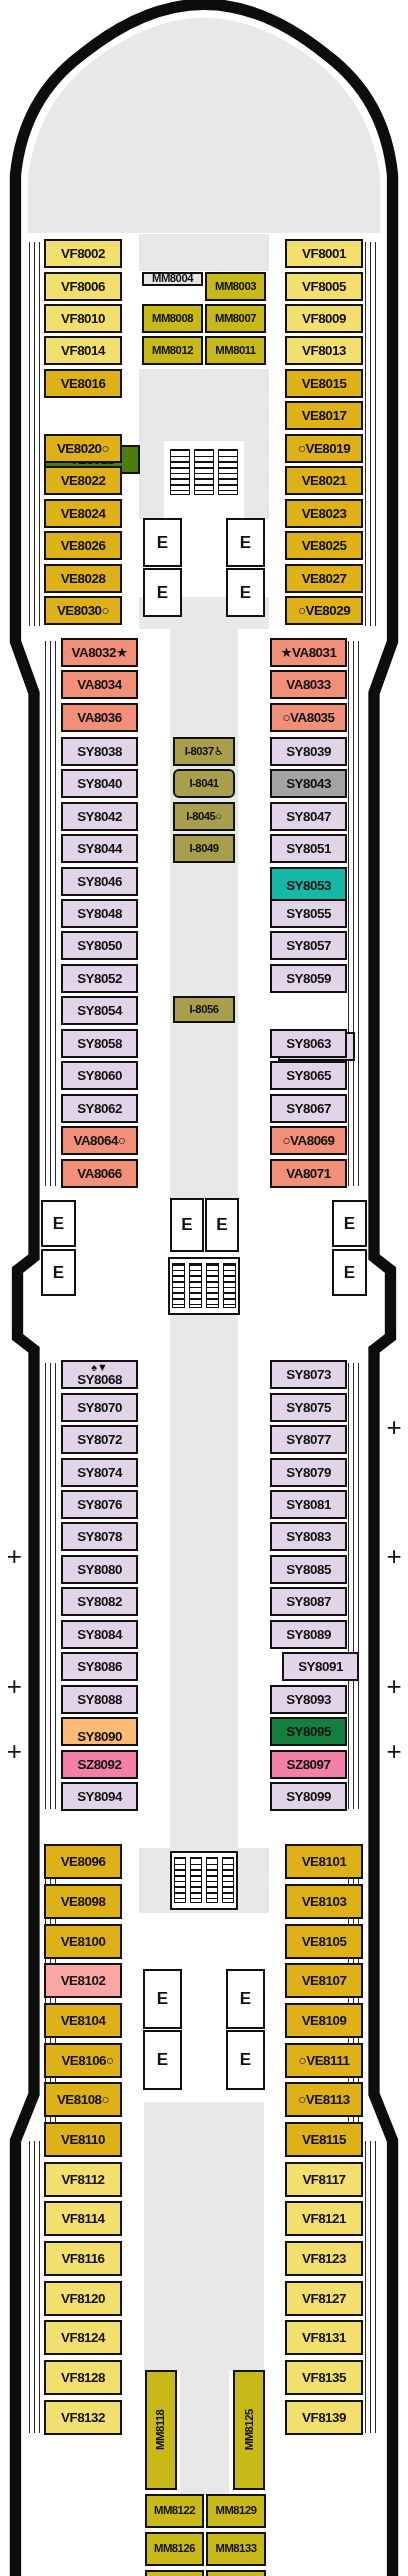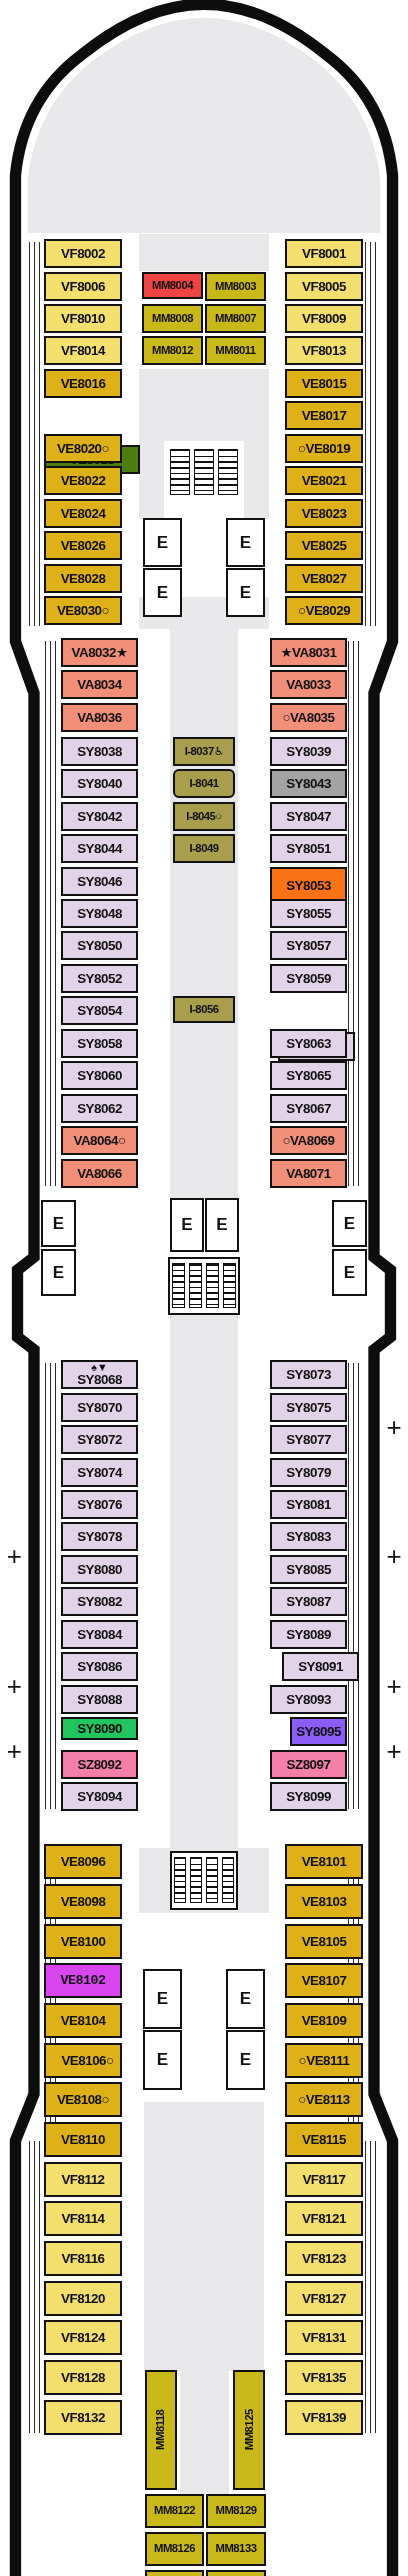--- a/index.html
+++ b/index.html
@@ -165,21 +165,21 @@
       </div>
       <div class="cabin" style="position: absolute; left: 285px; top: 531px; width: 78px; height: 29px; background: rgb(223, 177, 24);">
         <div class="lbl">VE8025</div>
       </div>
       <div class="cabin" style="position: absolute; left: 285px; top: 564px; width: 78px; height: 29px; background: rgb(223, 177, 24);">
         <div class="lbl">VE8027</div>
       </div>
       <div class="cabin" style="position: absolute; left: 285px; top: 596px; width: 78px; height: 29px; background: rgb(223, 177, 24);">
         <div class="lbl">○VE8029</div>
       </div>
-      <div class="cabin small" style="position: absolute; left: 142px; top: 272px; width: 61px; height: 27px; background: #ef4444;">
+      <div class="cabin small" style="position: absolute; left: 142px; top: 272px; width: 61px; height: 14px; background: #e5e5e5;">
         <div class="lbl">MM8004</div>
       </div>
       <div class="cabin small" style="position: absolute; left: 142px; top: 304px; width: 61px; height: 29px; background: rgb(201, 185, 24);">
         <div class="lbl">MM8008</div>
       </div>
       <div class="cabin small" style="position: absolute; left: 142px; top: 336px; width: 61px; height: 29px; background: rgb(201, 185, 24);">
         <div class="lbl">MM8012</div>
       </div>
       <div class="cabin small" style="position: absolute; left: 205px; top: 272px; width: 61px; height: 29px; background: rgb(201, 185, 24);">
         <div class="lbl">MM8003</div>
@@ -264,21 +264,21 @@
       </div>
       <div class="cabin" style="position: absolute; left: 270px; top: 769px; width: 77px; height: 29px; background: #a3a3a3;">
         <div class="lbl">SY8043</div>
       </div>
       <div class="cabin" style="position: absolute; left: 270px; top: 802px; width: 77px; height: 29px; background: rgb(226, 212, 232);">
         <div class="lbl">SY8047</div>
       </div>
       <div class="cabin" style="position: absolute; left: 270px; top: 834px; width: 77px; height: 29px; background: rgb(226, 212, 232);">
         <div class="lbl">SY8051</div>
       </div>
-      <div class="cabin" style="position: absolute; left: 270px; top: 867px; width: 77px; height: 38px; background: #f97316; justify-content: center;">
+      <div class="cabin" style="position: absolute; left: 270px; top: 867px; width: 77px; height: 38px; background: #14b8a6; justify-content: center;">
         <div class="lbl">SY8053</div>
       </div>
       <div class="cabin" style="position: absolute; left: 270px; top: 899px; width: 77px; height: 29px; background: rgb(226, 212, 232);">
         <div class="lbl">SY8055</div>
       </div>
       <div class="cabin" style="position: absolute; left: 270px; top: 931px; width: 77px; height: 29px; background: rgb(226, 212, 232);">
         <div class="lbl">SY8057</div>
       </div>
       <div class="cabin" style="position: absolute; left: 270px; top: 964px; width: 77px; height: 29px; background: rgb(226, 212, 232);">
         <div class="lbl">SY8059</div>
@@ -334,21 +334,21 @@
       </div>
       <div class="cabin" style="position: absolute; left: 61px; top: 1620px; width: 77px; height: 29px; background: rgb(226, 212, 232);">
         <div class="lbl">SY8084</div>
       </div>
       <div class="cabin" style="position: absolute; left: 61px; top: 1652px; width: 77px; height: 29px; background: rgb(226, 212, 232);">
         <div class="lbl">SY8086</div>
       </div>
       <div class="cabin" style="position: absolute; left: 61px; top: 1685px; width: 77px; height: 29px; background: rgb(226, 212, 232);">
         <div class="lbl">SY8088</div>
       </div>
-      <div class="cabin" style="position: absolute; left: 61px; top: 1717px; width: 77px; height: 23px; background: #22c55e;">
+      <div class="cabin" style="position: absolute; left: 61px; top: 1717px; width: 77px; height: 29px; background: #fdba74; justify-content: flex-end;">
         <div class="lbl">SY8090</div>
       </div>
       <div class="cabin" style="position: absolute; left: 61px; top: 1750px; width: 77px; height: 29px; background: rgb(244, 128, 169);">
         <div class="lbl">SZ8092</div>
       </div>
       <div class="cabin" style="position: absolute; left: 61px; top: 1782px; width: 77px; height: 29px; background: rgb(226, 212, 232);">
         <div class="lbl">SY8094</div>
       </div>
       <div class="cabin" style="position: absolute; left: 270px; top: 1360px; width: 77px; height: 29px; background: rgb(226, 212, 232);">
         <div class="lbl">SY8073</div>
@@ -376,39 +376,39 @@
       </div>
       <div class="cabin" style="position: absolute; left: 270px; top: 1620px; width: 77px; height: 29px; background: rgb(226, 212, 232);">
         <div class="lbl">SY8089</div>
       </div>
       <div class="cabin" style="position: absolute; left: 270px; top: 1652px; width: 77px; height: 29px; background: rgb(226, 212, 232); margin-left: 12px;">
         <div class="lbl">SY8091</div>
       </div>
       <div class="cabin" style="position: absolute; left: 270px; top: 1685px; width: 77px; height: 29px; background: rgb(226, 212, 232);">
         <div class="lbl">SY8093</div>
       </div>
-      <div class="cabin" style="position: absolute; left: 270px; top: 1717px; width: 57px; height: 29px; background: #8b5cf6; margin-left: 20px;">
+      <div class="cabin" style="position: absolute; left: 270px; top: 1717px; width: 77px; height: 29px; background: #15803d;">
         <div class="lbl">SY8095</div>
       </div>
       <div class="cabin" style="position: absolute; left: 270px; top: 1750px; width: 77px; height: 29px; background: rgb(244, 128, 169);">
         <div class="lbl">SZ8097</div>
       </div>
       <div class="cabin" style="position: absolute; left: 270px; top: 1782px; width: 77px; height: 29px; background: rgb(226, 212, 232);">
         <div class="lbl">SY8099</div>
       </div>
       <div class="cabin" style="position: absolute; left: 44px; top: 1844px; width: 78px; height: 35px; background: rgb(223, 177, 24);">
         <div class="lbl">VE8096</div>
       </div>
       <div class="cabin" style="position: absolute; left: 44px; top: 1884px; width: 78px; height: 35px; background: rgb(223, 177, 24);">
         <div class="lbl">VE8098</div>
       </div>
       <div class="cabin" style="position: absolute; left: 44px; top: 1924px; width: 78px; height: 35px; background: rgb(223, 177, 24);">
         <div class="lbl">VE8100</div>
       </div>
-      <div class="cabin" style="position: absolute; left: 44px; top: 1963px; width: 78px; height: 35px; background: #d946ef; font-family: Liberation Mono, monospace;">
+      <div class="cabin" style="position: absolute; left: 44px; top: 1963px; width: 78px; height: 35px; background: #fca5a5;">
         <div class="lbl">VE8102</div>
       </div>
       <div class="cabin" style="position: absolute; left: 44px; top: 2003px; width: 78px; height: 35px; background: rgb(223, 177, 24);">
         <div class="lbl">VE8104</div>
       </div>
       <div class="cabin" style="position: absolute; left: 44px; top: 2043px; width: 78px; height: 35px; background: rgb(223, 177, 24); padding-left: 9px;">
         <div class="lbl">VE8106○</div>
       </div>
       <div class="cabin" style="position: absolute; left: 44px; top: 2082px; width: 78px; height: 35px; background: rgb(223, 177, 24);">
         <div class="lbl">VE8108○</div>

